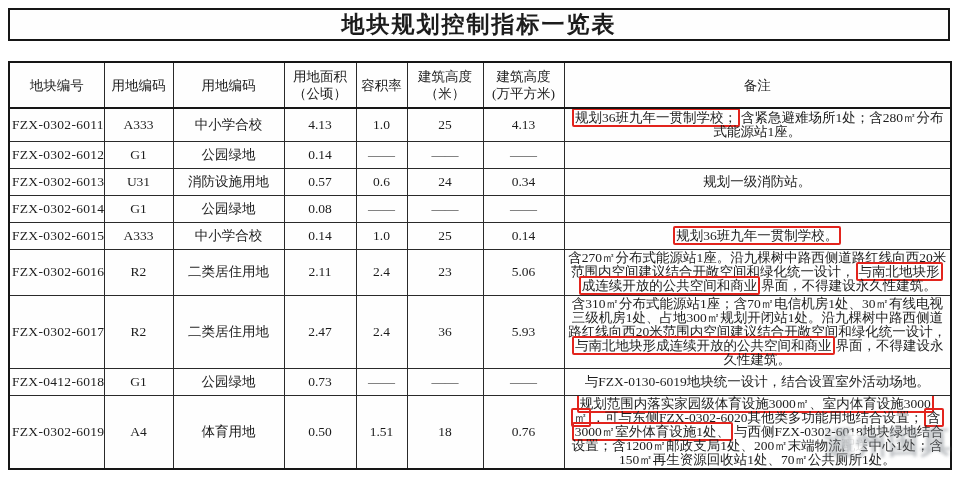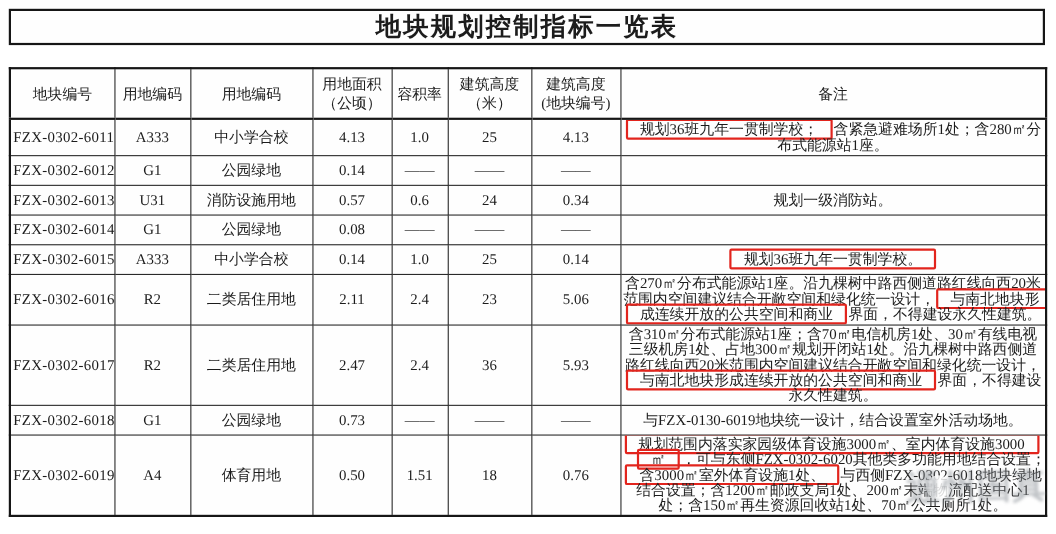--- a/index.html
+++ b/index.html
@@ -34,21 +34,21 @@
   }
   .grid td { font-size:13.5px; }
   .c-plot { font-size:12.5px; letter-spacing:0.3px; white-space:nowrap; }
   .c-dash { color:#3a3a3a; }
   .c-remark {
     text-align:left; font-size:11px; line-height:14px; padding:3px 5px 3px 6px;
   }
   .seg { display:inline; }
   .seg.boxed {
     border:2.5px solid #e2241d; border-radius:2px;
-    padding:0 11px; margin:0 1px;
+    padding:0 1px; margin:0 1px;
     box-decoration-break:clone; -webkit-box-decoration-break:clone;
   }
 
   .watermark {
     position:absolute; left:818px; top:416px; width:142px; height:44px;
     z-index:6; pointer-events:none;
   }
   .wm-blob {
     position:absolute; left:24px; top:16px; width:22px; height:22px;
     border-radius:50%; background:#ffffff; opacity:0.85;
@@ -90,21 +90,21 @@
           <span>用地面积</span><br>
           <span>（公顷）</span>
         </th>
         <th>容积率</th>
         <th>
           <span>建筑高度</span><br>
           <span>（米）</span>
         </th>
         <th>
           <span>建筑高度</span><br>
-          <span>(地块编号)</span>
+          <span>(万平方米)</span>
         </th>
         <th>备注</th>
       </tr>
     </thead>
     <tbody>
         <tr style="height: 33px;">
           <td class="c-plot">FZX-0302-6011</td>
           <td class="c-code">A333</td>
           <td class="c-nature">中小学合校</td>
           <td class="c-area">4.13</td>
@@ -167,21 +167,21 @@
           <td class="c-plot">FZX-0302-6017</td>
           <td class="c-code">R2</td>
           <td class="c-nature">二类居住用地</td>
           <td class="c-area">2.47</td>
           <td class="c-far">2.4</td>
           <td class="c-height">36</td>
           <td class="c-scale">5.93</td>
           <td class="c-remark"><span class="seg">含310㎡分布式能源站1座；含70㎡电信机房1处、30㎡有线电视三级机房1处、占地300㎡规划开闭站1处。沿九棵树中路西侧道路红线向西20米范围内空间建议结合开敞空间和绿化统一设计，</span><span class="seg boxed">与南北地块形成连续开放的公共空间和商业</span><span class="seg">界面，不得建设永久性建筑。</span></td>
         </tr>
         <tr style="height: 27px;">
-          <td class="c-plot">FZX-0302-6018</td>
+          <td class="c-plot">FZX-0412-6018</td>
           <td class="c-code">G1</td>
           <td class="c-nature">公园绿地</td>
           <td class="c-area">0.73</td>
           <td class="c-far c-dash">——</td>
           <td class="c-height c-dash">——</td>
           <td class="c-scale c-dash">——</td>
           <td class="c-remark"><span class="seg">与FZX-0130-6019地块统一设计，结合设置室外活动场地。</span></td>
         </tr>
         <tr style="height: 61px;">
           <td class="c-plot">FZX-0302-6019</td>

